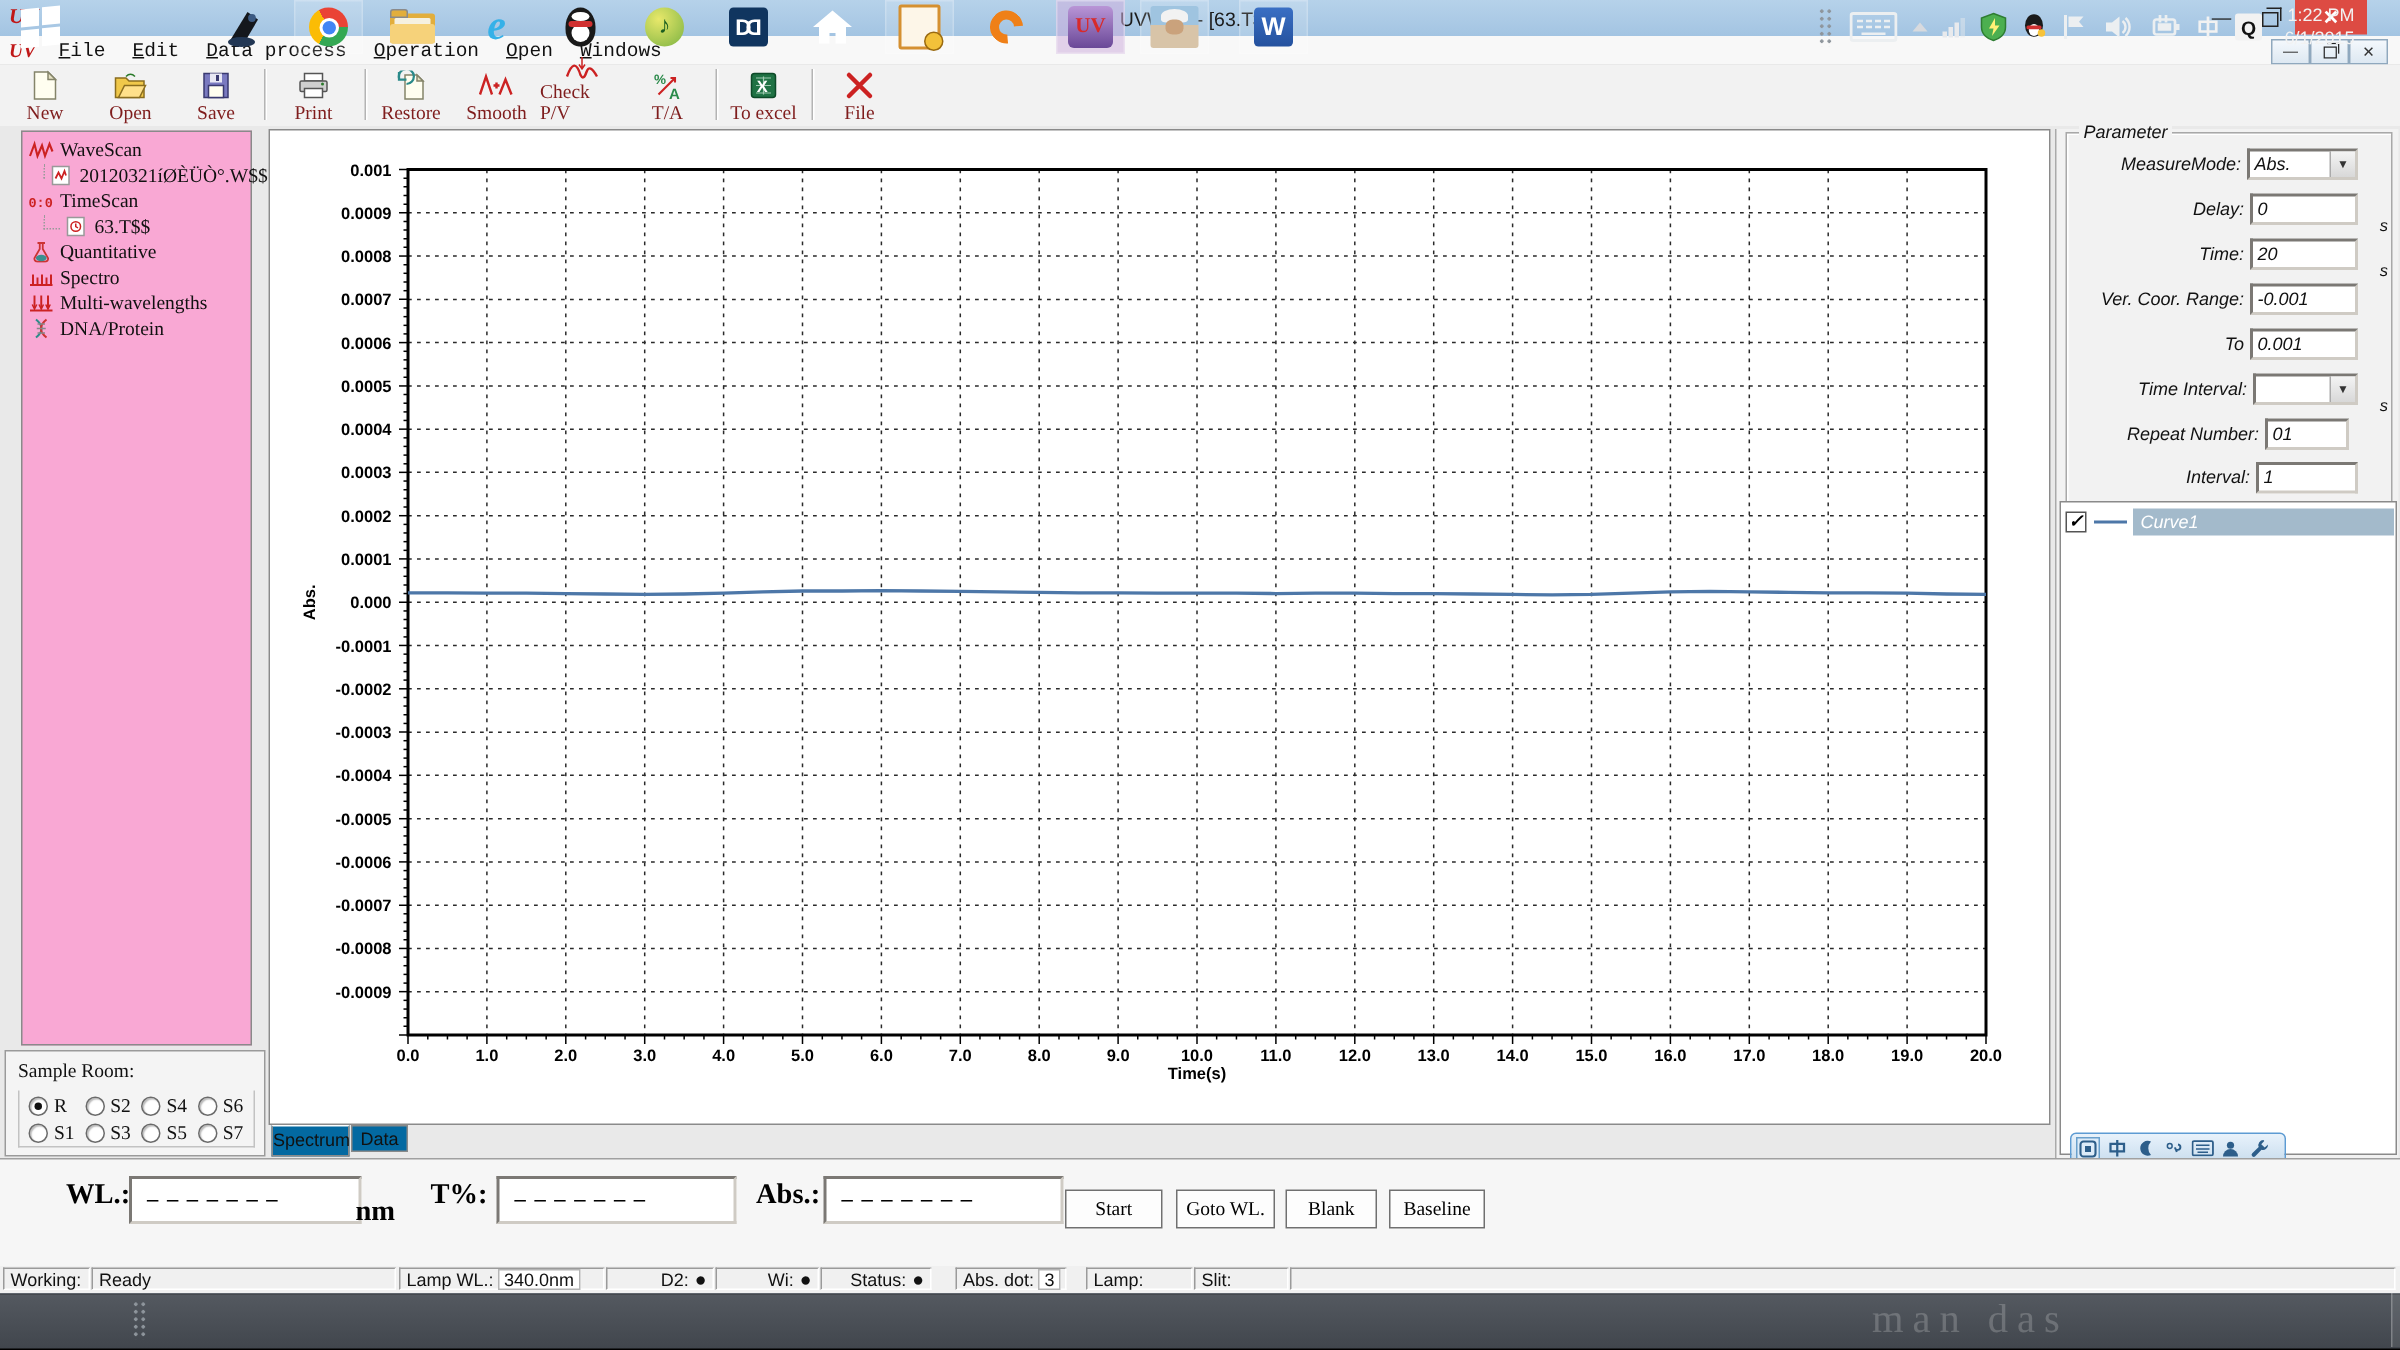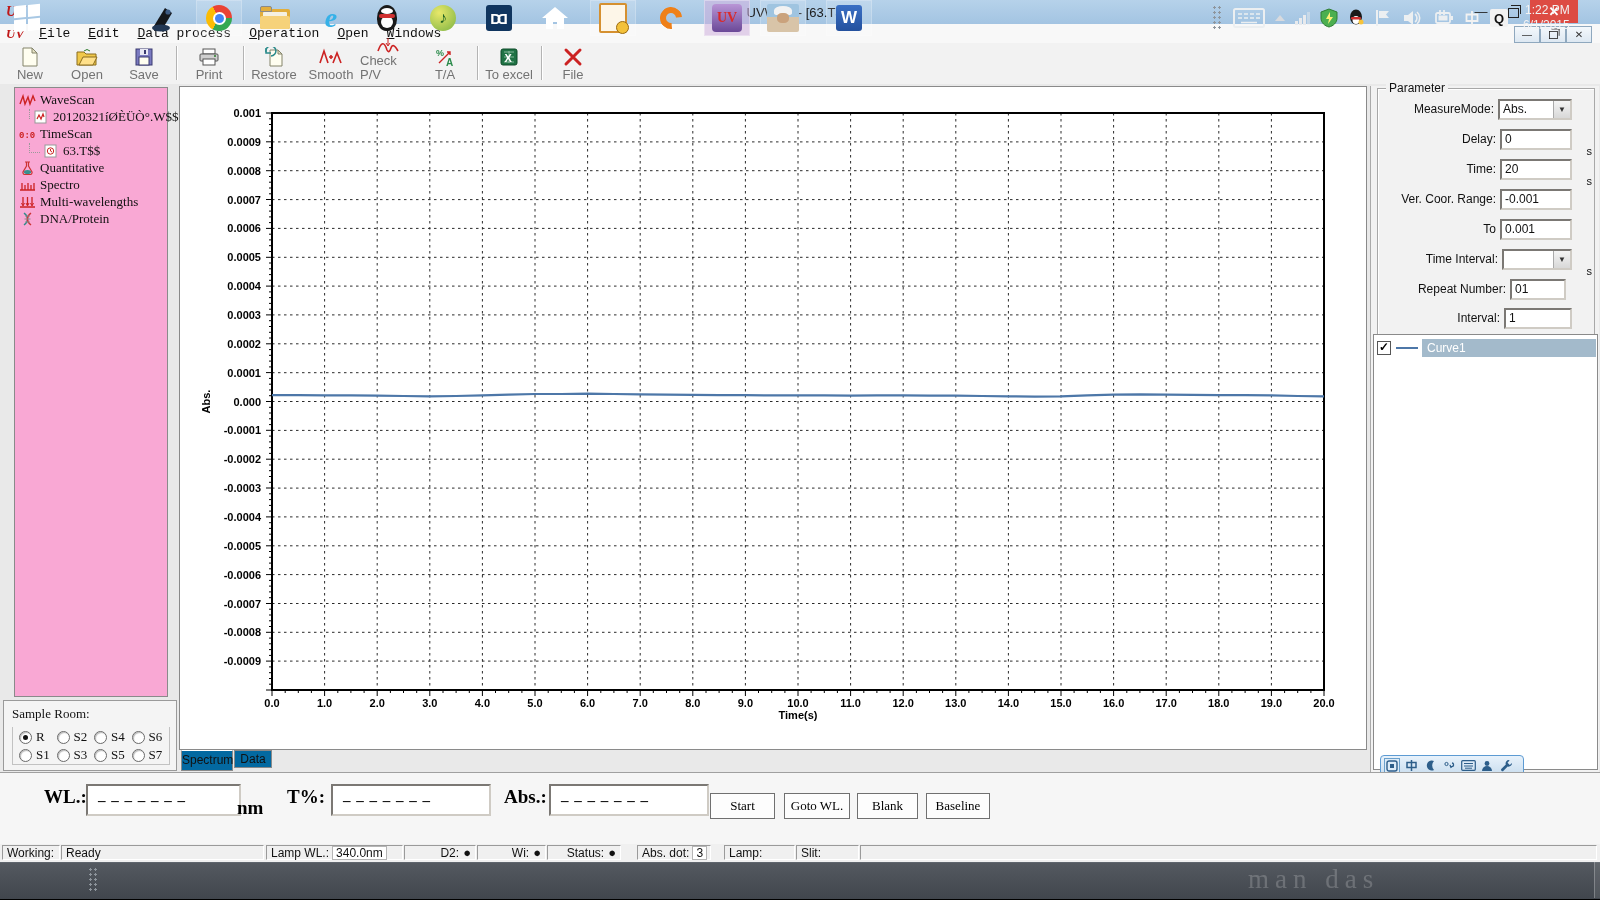--- a/index.html
+++ b/index.html
@@ -28,21 +28,21 @@
   .menu-item::first-letter{text-decoration:underline;}
   .mdi-btn{position:absolute;top:2px;width:24px;height:15px;background:linear-gradient(#f4f8fc,#dde8f2);
            border:1px solid #8fa8be;display:flex;align-items:center;justify-content:center;
            font-size:10px;color:#333;font-family:"Liberation Sans",sans-serif;}
   .restore-glyph.small{transform:scale(0.8);margin-top:0;}
 
   
   .toolbar{left:0;top:43px;width:1600px;height:41px;background:#f2f2f2;border-bottom:1px solid #9a9a9a;}
   .tb-btn{position:absolute;top:1px;width:56px;height:38px;display:flex;flex-direction:column;
           align-items:center;justify-content:flex-end;cursor:default;}
-  .tb-label{font-family:Liberation Sans, sans-serif;font-size:13px;color:#737373;line-height:14px;}
+  .tb-label{font-family:Liberation Serif, serif;font-size:13px;color:#7f1d1d;line-height:14px;}
   .tb-icon{height:22px;display:flex;align-items:center;justify-content:center;}
   .tb-sep{position:absolute;top:3px;width:1px;height:34px;background:#b4b4b4;box-shadow:1px 0 0 #fff;}
 
   
   .client{left:0;top:84px;width:1600px;height:688px;background:#e9e9e9;}
 
   
   .tree-panel{left:14px;top:87px;width:154px;height:610px;background:#f9a8d4;border:1px solid #8a8a8a;
               font-family:"Liberation Serif",serif;font-size:13px;color:#111;padding-top:3px;box-sizing:border-box;}
   .tree-item{display:flex;align-items:center;height:17px;padding-left:4px;white-space:nowrap;}
@@ -69,21 +69,21 @@
   .tlab{font-family:"Liberation Sans",sans-serif;font-size:11px;font-weight:bold;fill:#000;}
   .alab{font-family:"Liberation Sans",sans-serif;font-size:11px;font-weight:bold;fill:#000;}
 
   
   .tab{position:absolute;top:750px;font-size:12px;color:#111;text-align:center;
        background:#0369a1;border:1px solid #8a8a8a;box-sizing:border-box;cursor:default;}
   .tab.active{height:21px;line-height:19px;border-top:1px solid #fff;z-index:2;}
   .tab.inactive{height:18px;line-height:16px;}
 
   
-  .right-panel{left:1370px;top:86px;width:229px;height:686px;background:#f2f2f2;border-left:1px solid #aaa;box-sizing:border-box;}
+  .right-panel{left:1370px;top:86px;width:229px;height:686px;background:#f2f2f2;border-left:1px solid #aaa;box-sizing:border-box;font-style:italic;}
   .groupbox{position:absolute;left:6px;top:2px;width:216px;height:246px;border:1px solid #a8a8a8;box-shadow:inset 1px 1px 0 #fff;}
   .gb-legend{position:absolute;left:8px;top:-8px;background:#f2f2f2;padding:0 3px;font-size:12px;color:#111;}
   .prow{position:absolute;right:10px;height:20px;display:flex;align-items:center;}
   .plabel{font-size:12px;color:#111;margin-right:4px;white-space:nowrap;}
   .pinput{background:#fff;border:2px inset #cfcbc4;height:17px;font-size:12px;color:#111;
           padding:0 3px;box-sizing:content-box;display:flex;align-items:center;}
   .pselect{display:flex;align-items:stretch;background:#fff;border:2px inset #cfcbc4;height:17px;}
   .psel-val{flex:1;font-size:12px;padding:1px 3px;color:#111;}
   .psel-arrow{width:16px;background:linear-gradient(#f4f4f4,#d8d8d8);border-left:1px solid #aaa;
               font-size:8px;color:#333;display:flex;align-items:center;justify-content:center;}

